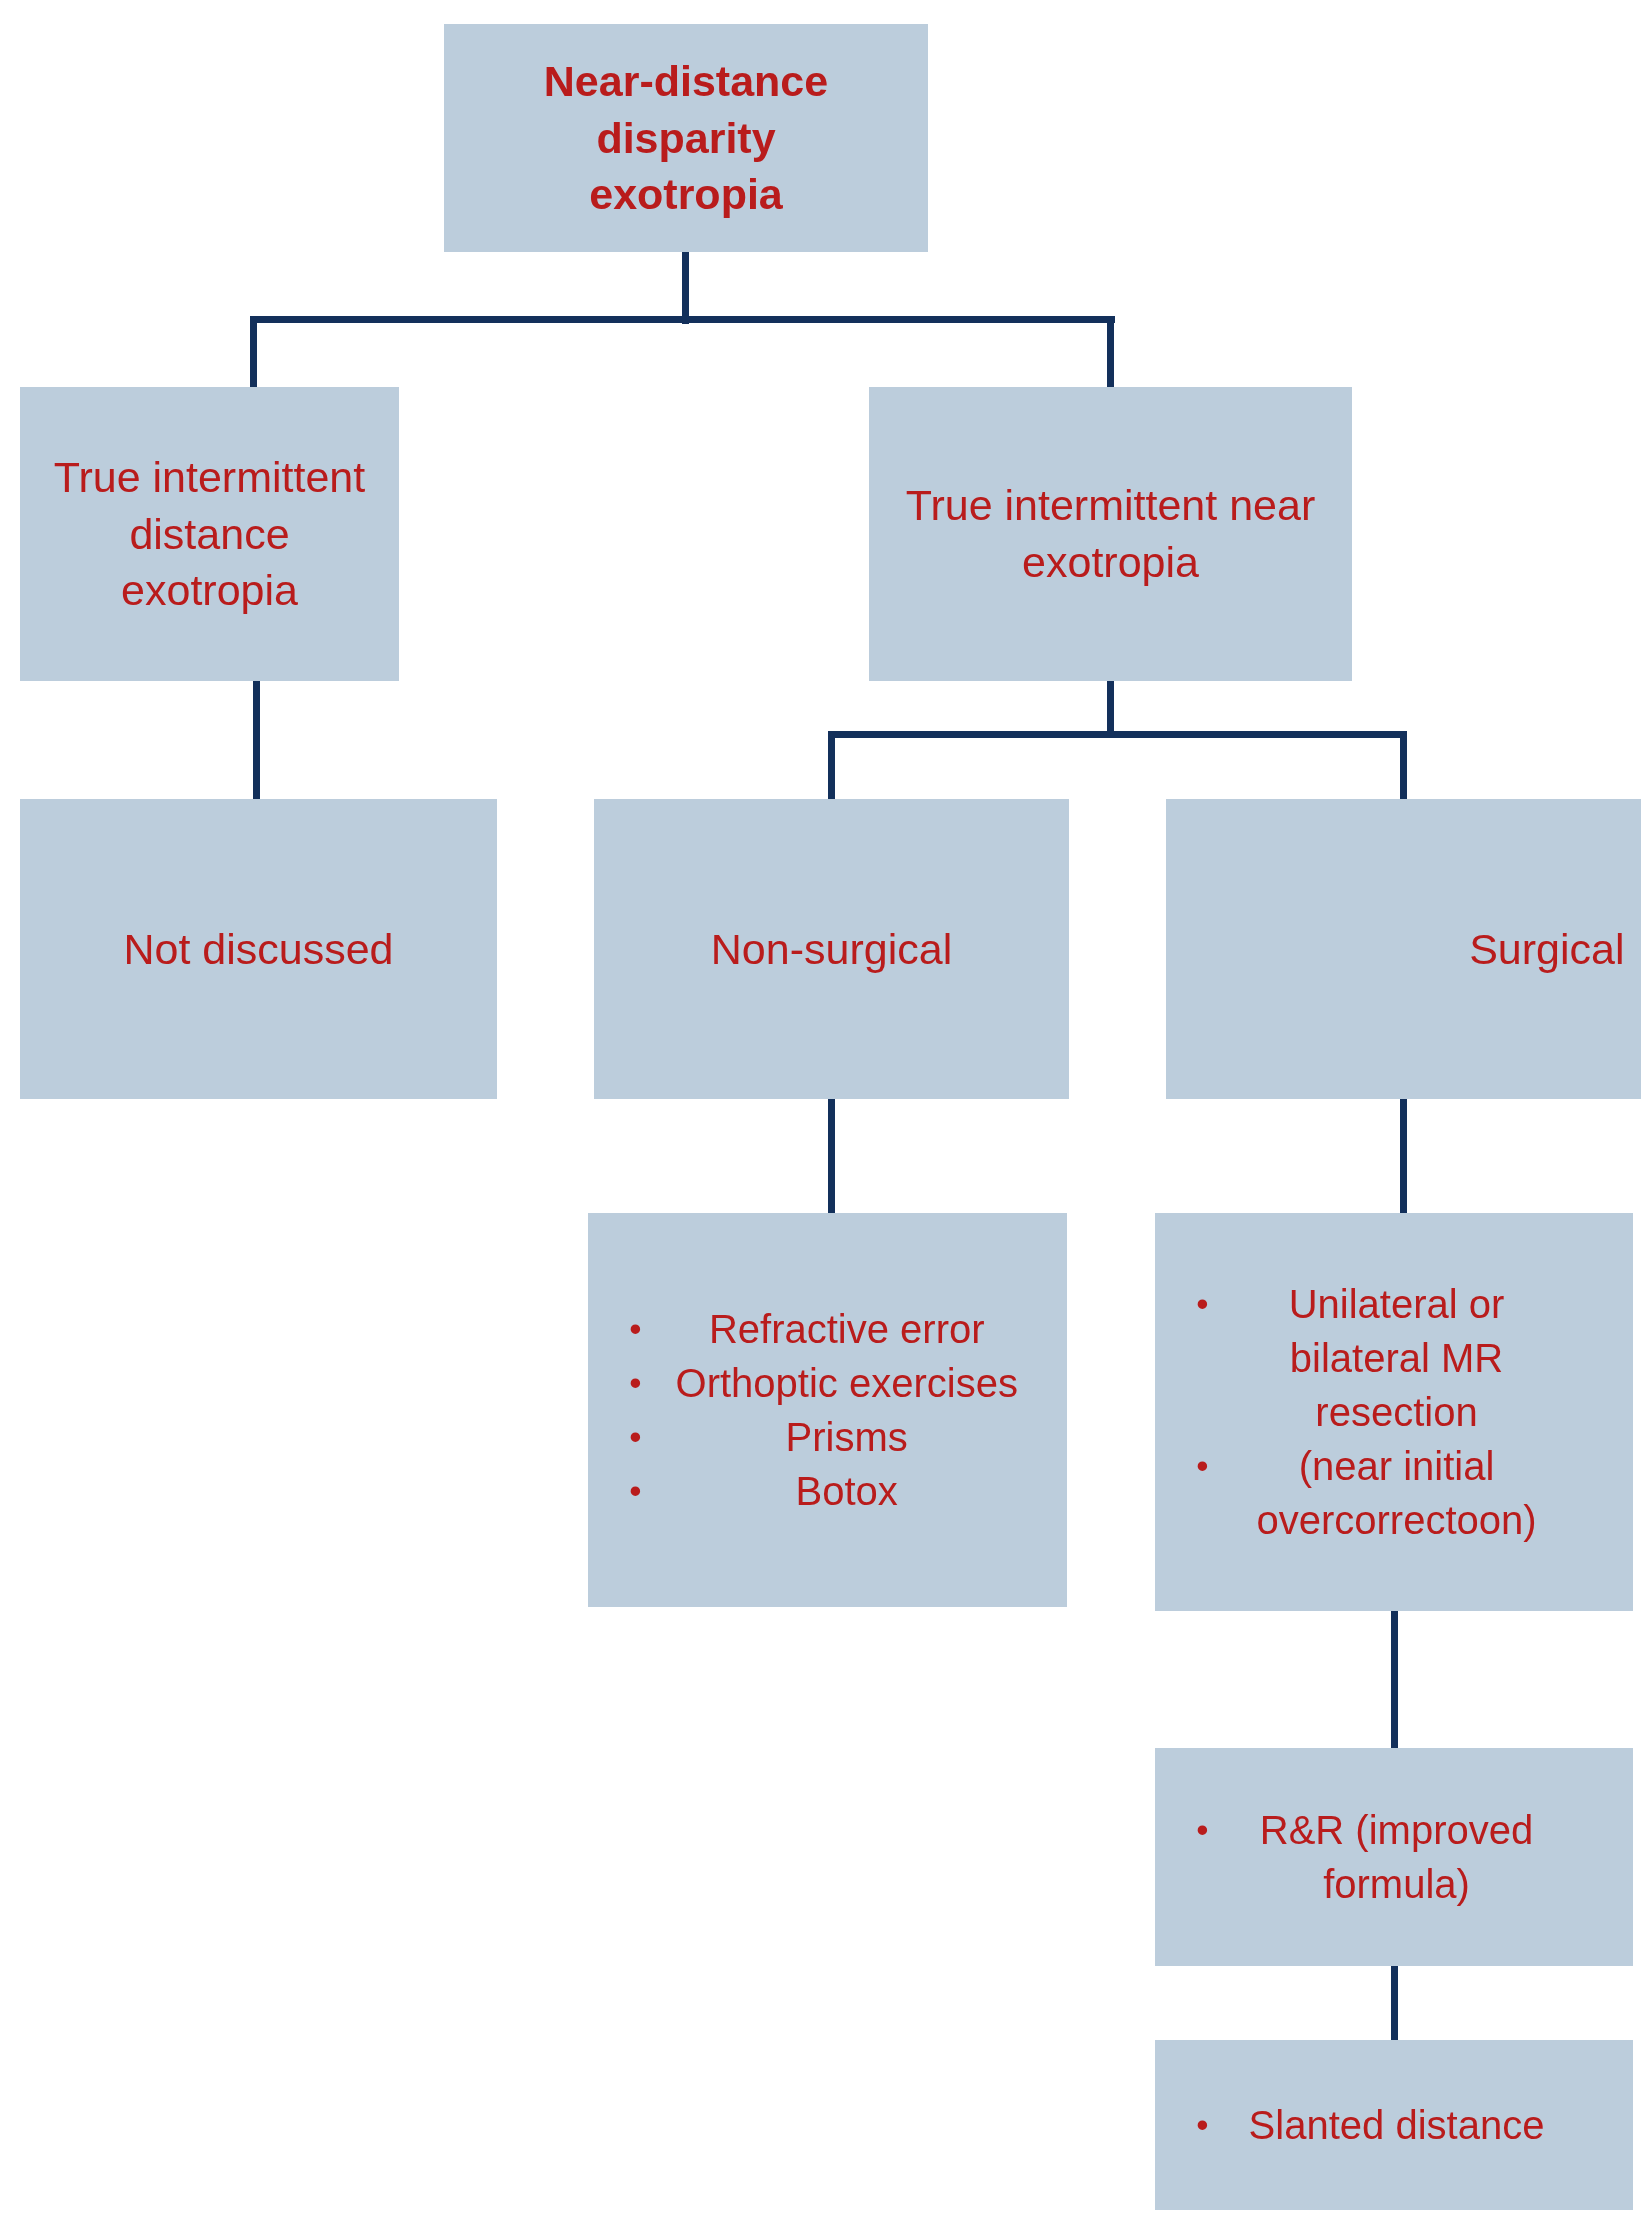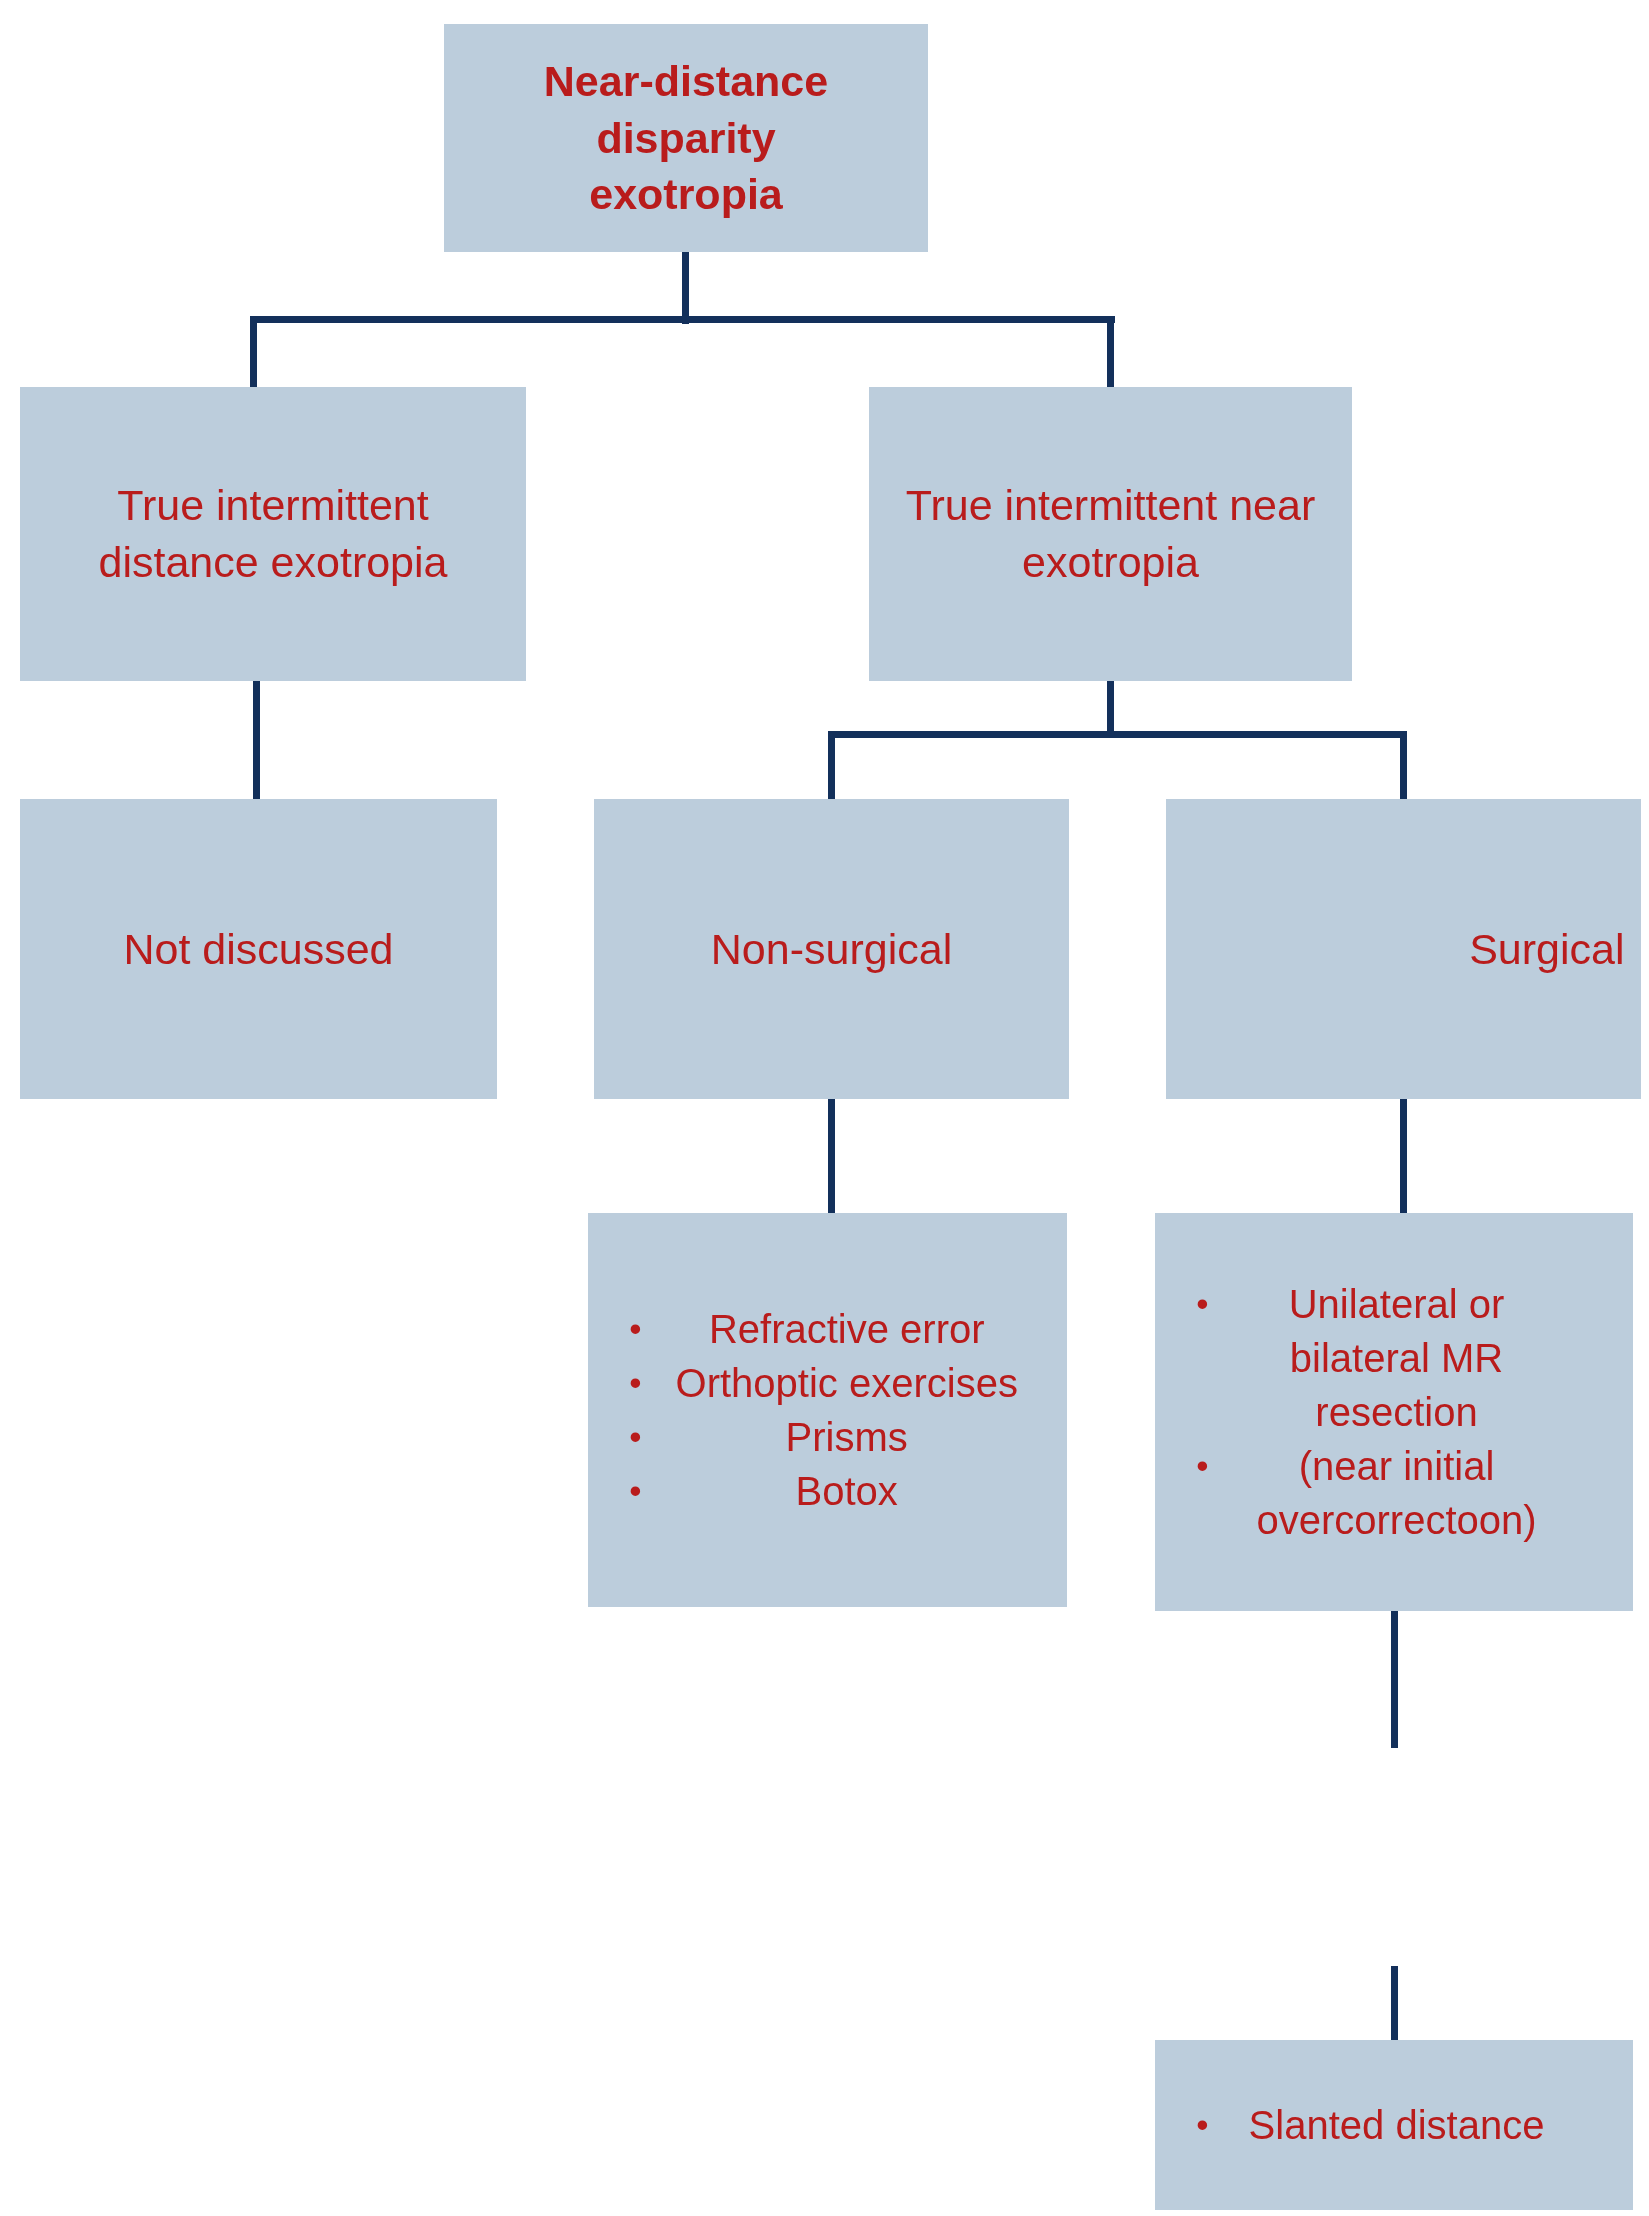--- a/index.html
+++ b/index.html
@@ -28,21 +28,21 @@
   }
   .heading {
     font-size: 43px;
     line-height: 1.32;
     font-weight: 400;
   }
   .bold { font-weight: 700; }
 
   
   .n-root { left: 444px; top: 15px;   width: 484px; height: 228px; padding: 0 64px; }
-  .n-dist { left: 20px;  top: 378px;  width: 506px; height: 294px; padding: 0 16px; }
+  .n-dist { left: 20px;  top: 378px;  width: 379px; height: 294px; padding: 0 16px; }
   .n-near { left: 869px;top: 378px;  width: 483px; height: 294px; padding: 0 25px; }
   .n-nd   { left: 20px;  top: 790px;  width: 477px; height: 300px; padding: 0 25px; }
   .n-ns   { left: 594px; top: 790px;  width: 475px; height: 300px; padding: 0 16.5px; }
   .n-s    { left: 1166px;top: 790px;  width: 475px; height: 300px; padding: 0 16.5px; justify-content: flex-end; }
   .n-nsb  { left: 588px; top: 1204px; width: 479px; height: 394px; }
   .n-sb   { left: 1155px;top: 1204px; width: 478px; height: 398px; }
   .n-rr   { left: 1155px;top: 1739px; width: 478px; height: 218px; }
   .n-sl   { left: 1155px;top: 2031px; width: 478px; height: 170px; }
 
   
@@ -158,20 +158,28 @@
         <span class="dot"></span>
         <span class="li-text">Unilateral or bilateral MR resection</span>
       </li>
       <li>
         <span class="dot"></span>
         <span class="li-text">(near initial overcorrectoon)</span>
       </li>
     </ul>
   </div>
 
+  <div class="node n-rr pr-l">
+    <ul>
+      <li>
+        <span class="dot"></span>
+        <span class="li-text">R&amp;R (improved formula)</span>
+      </li>
+    </ul>
+  </div>
 
   <div class="node n-sl pr-l">
     <ul>
       <li>
         <span class="dot"></span>
         <span class="li-text">Slanted distance</span>
       </li>
     </ul>
   </div>
 

